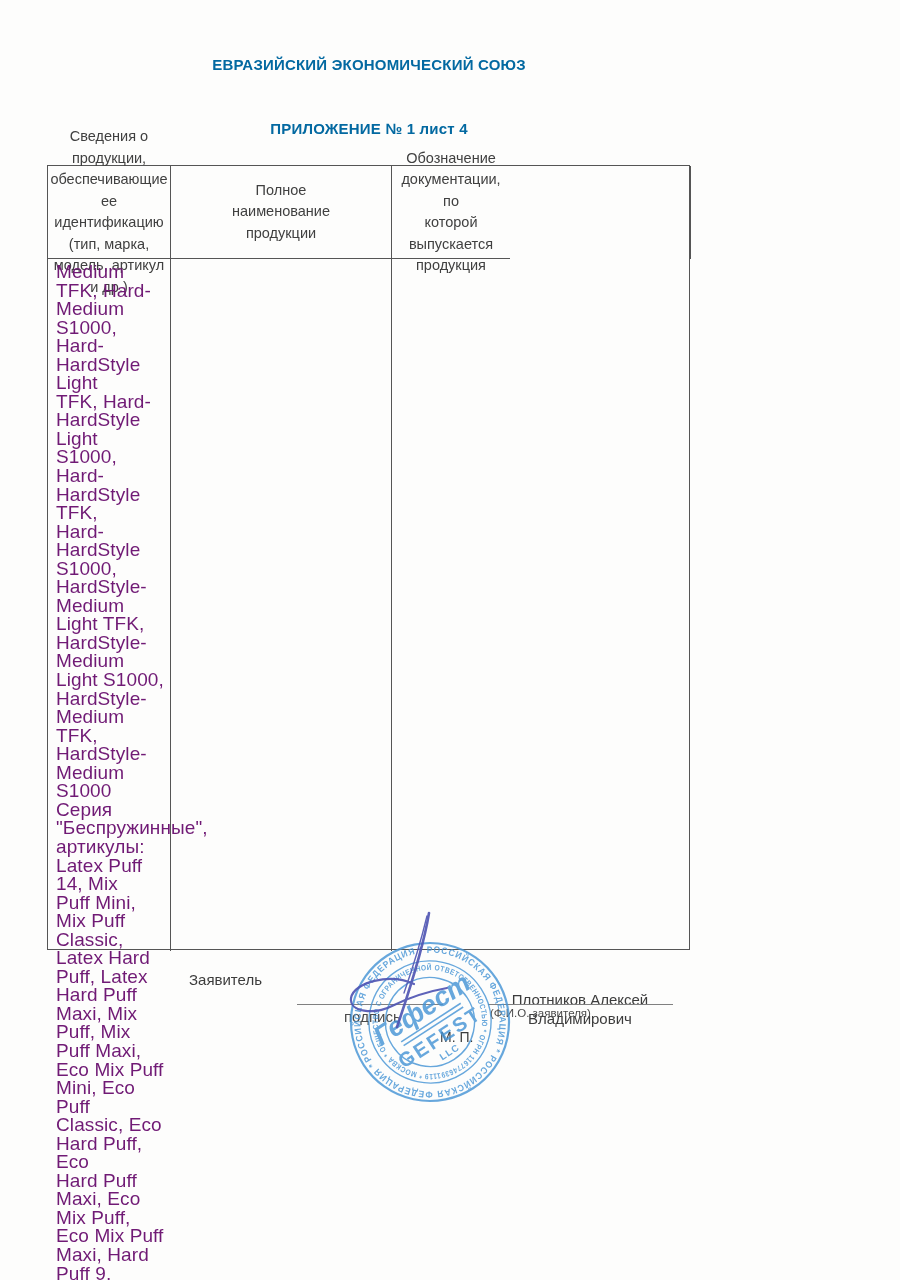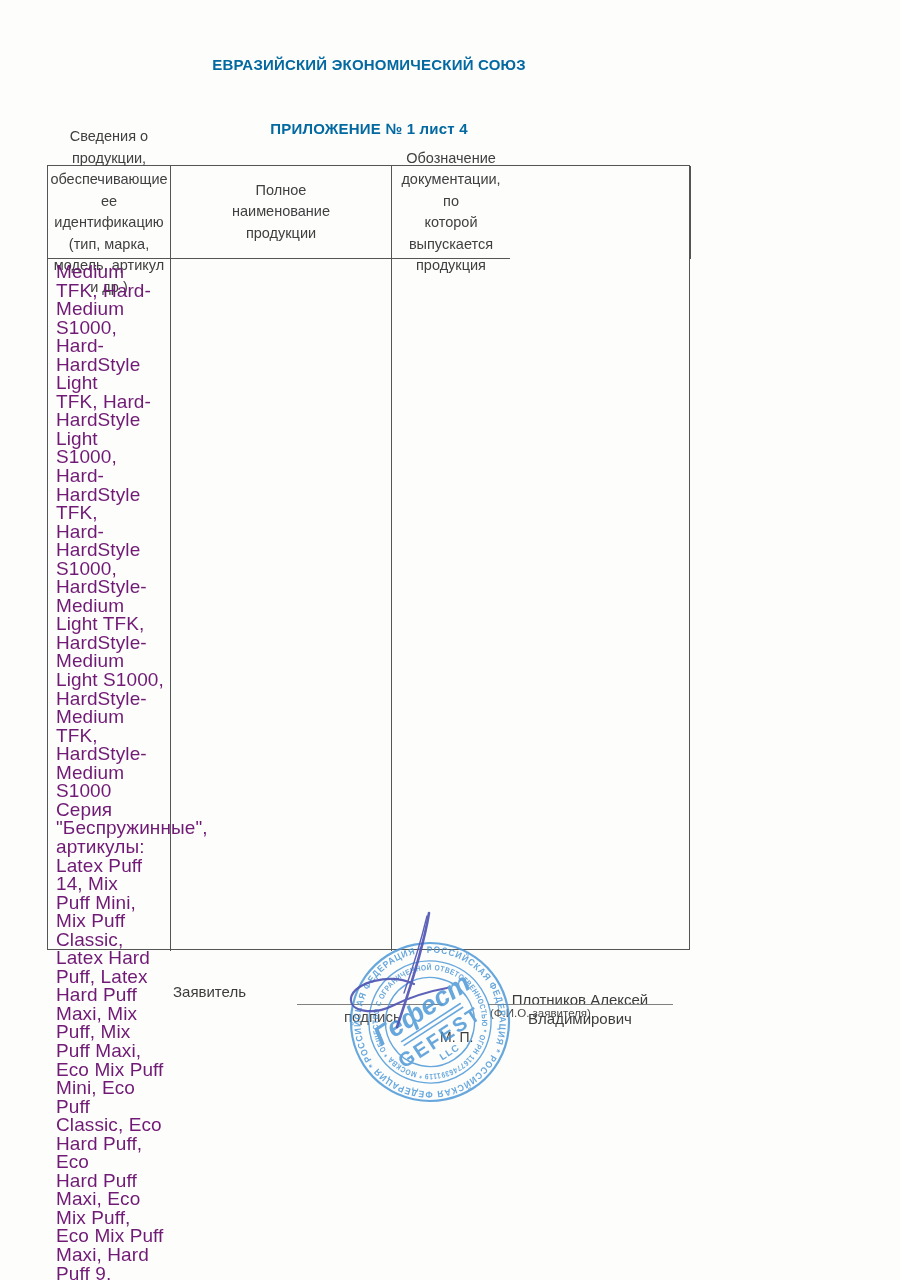--- a/index.html
+++ b/index.html
@@ -88,21 +88,21 @@
 Bi-Cocos", артикулы: Promo
 Eco2 Bi-Cocos2 TFK, Promo
 Eco2 Bi- Cocos2 TFK18+,
 Promo Eco2 Bi-Cocos2 S1000,
 Promo Eco Bi-Cocos TFK,
 Promo Eco Bi-Cocos TFK18+,</div>
     <div class="cell bcell body-row"></div>
     <div class="cell bcell body-row last-col"></div>
   </div>
 
-  <div class="footer-text" style="left:173px;top:971px;margin-top:12px;">Заявитель</div>
+  <div class="footer-text" style="left:189px;top:971px;">Заявитель</div>
 
   <div class="hline" style="left:297px;top:1004px;width:146px;"></div>
   <div class="small-caption" style="left:344px;top:1008px;">подпись</div>
 
   <div class="footer-text" style="left:440px;top:1009px;font-size:14px;margin-top:20px;">М. П.</div>
 
   <div class="name-block">Плотников Алексей
 Владимирович</div>
   <div class="hline" style="left:488px;top:1004px;width:185px;"></div>
   <div class="fio-caption">(Ф.И.О. заявителя)</div>

